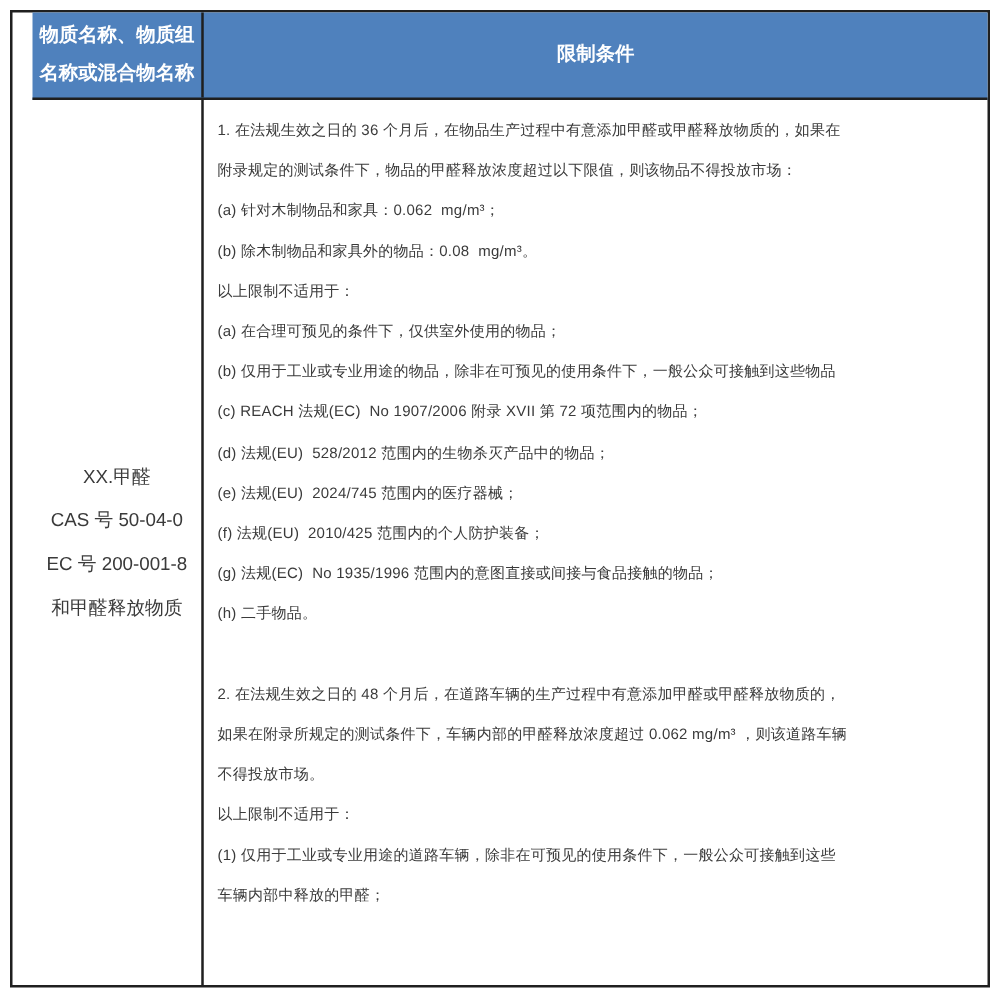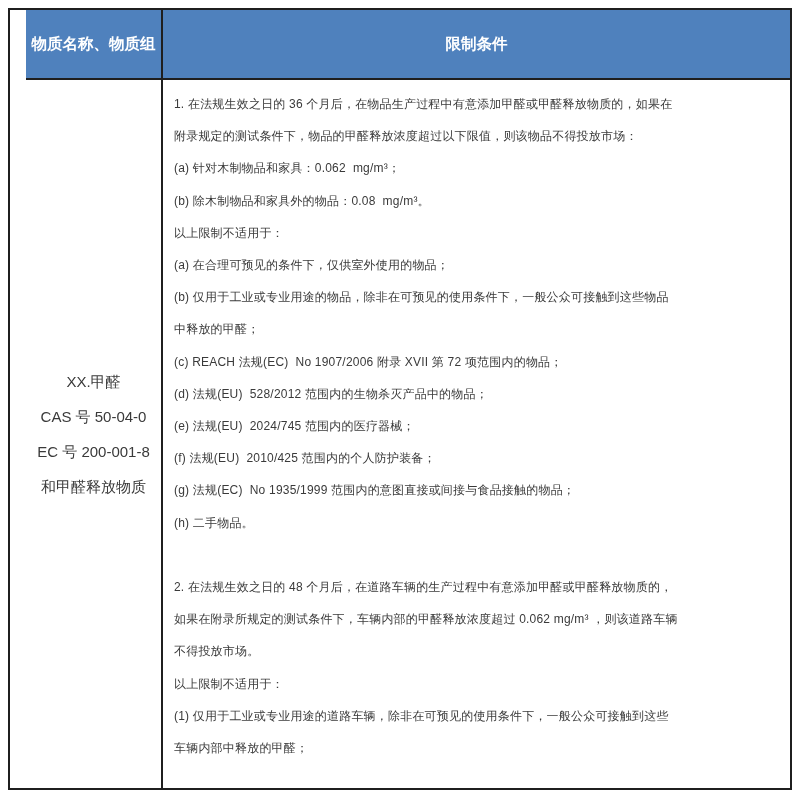--- a/index.html
+++ b/index.html
@@ -52,20 +52,21 @@
 </style>
 </head>
 <body>
 
 <div class="page">
   <div class="table">
 
     <div class="thead">
       <div class="th th-left">
         <div>物质名称、物质组</div>
+        <div>名称或混合物名称</div>
       </div>
       <div class="th th-right">
         <span>限制条件</span>
       </div>
     </div>
 
     <div class="tbody">
       <div class="td td-left">
         <div class="substance-lines">
             <div class="substance-line">XX.甲醛</div>
@@ -76,26 +77,25 @@
       </div>
       <div class="td td-right">
         <div class="restriction-lines">
             <div class="restriction-line">1. 在法规生效之日的 36 个月后，在物品生产过程中有意添加甲醛或甲醛释放物质的，如果在</div>
             <div class="restriction-line">附录规定的测试条件下，物品的甲醛释放浓度超过以下限值，则该物品不得投放市场：</div>
             <div class="restriction-line">(a) 针对木制物品和家具：0.062  mg/m³；</div>
             <div class="restriction-line">(b) 除木制物品和家具外的物品：0.08  mg/m³。</div>
             <div class="restriction-line">以上限制不适用于：</div>
             <div class="restriction-line">(a) 在合理可预见的条件下，仅供室外使用的物品；</div>
             <div class="restriction-line">(b) 仅用于工业或专业用途的物品，除非在可预见的使用条件下，一般公众可接触到这些物品</div>
-            <div class="restriction-line">中释放的甲醛；</div>
             <div class="restriction-line">(c) REACH 法规(EC)  No 1907/2006 附录 XVII 第 72 项范围内的物品；</div>
             <div class="restriction-line">(d) 法规(EU)  528/2012 范围内的生物杀灭产品中的物品；</div>
             <div class="restriction-line">(e) 法规(EU)  2024/745 范围内的医疗器械；</div>
             <div class="restriction-line">(f) 法规(EU)  2010/425 范围内的个人防护装备；</div>
-            <div class="restriction-line">(g) 法规(EC)  No 1935/1999 范围内的意图直接或间接与食品接触的物品；</div>
+            <div class="restriction-line">(g) 法规(EC)  No 1935/1996 范围内的意图直接或间接与食品接触的物品；</div>
             <div class="restriction-line">(h) 二手物品。</div>
             <div class="restriction-line"></div>
             <div class="restriction-line">2. 在法规生效之日的 48 个月后，在道路车辆的生产过程中有意添加甲醛或甲醛释放物质的，</div>
             <div class="restriction-line">如果在附录所规定的测试条件下，车辆内部的甲醛释放浓度超过 0.062 mg/m³ ，则该道路车辆</div>
             <div class="restriction-line">不得投放市场。</div>
             <div class="restriction-line">以上限制不适用于：</div>
             <div class="restriction-line">(1) 仅用于工业或专业用途的道路车辆，除非在可预见的使用条件下，一般公众可接触到这些</div>
             <div class="restriction-line">车辆内部中释放的甲醛；</div>
           </div>
       </div>

